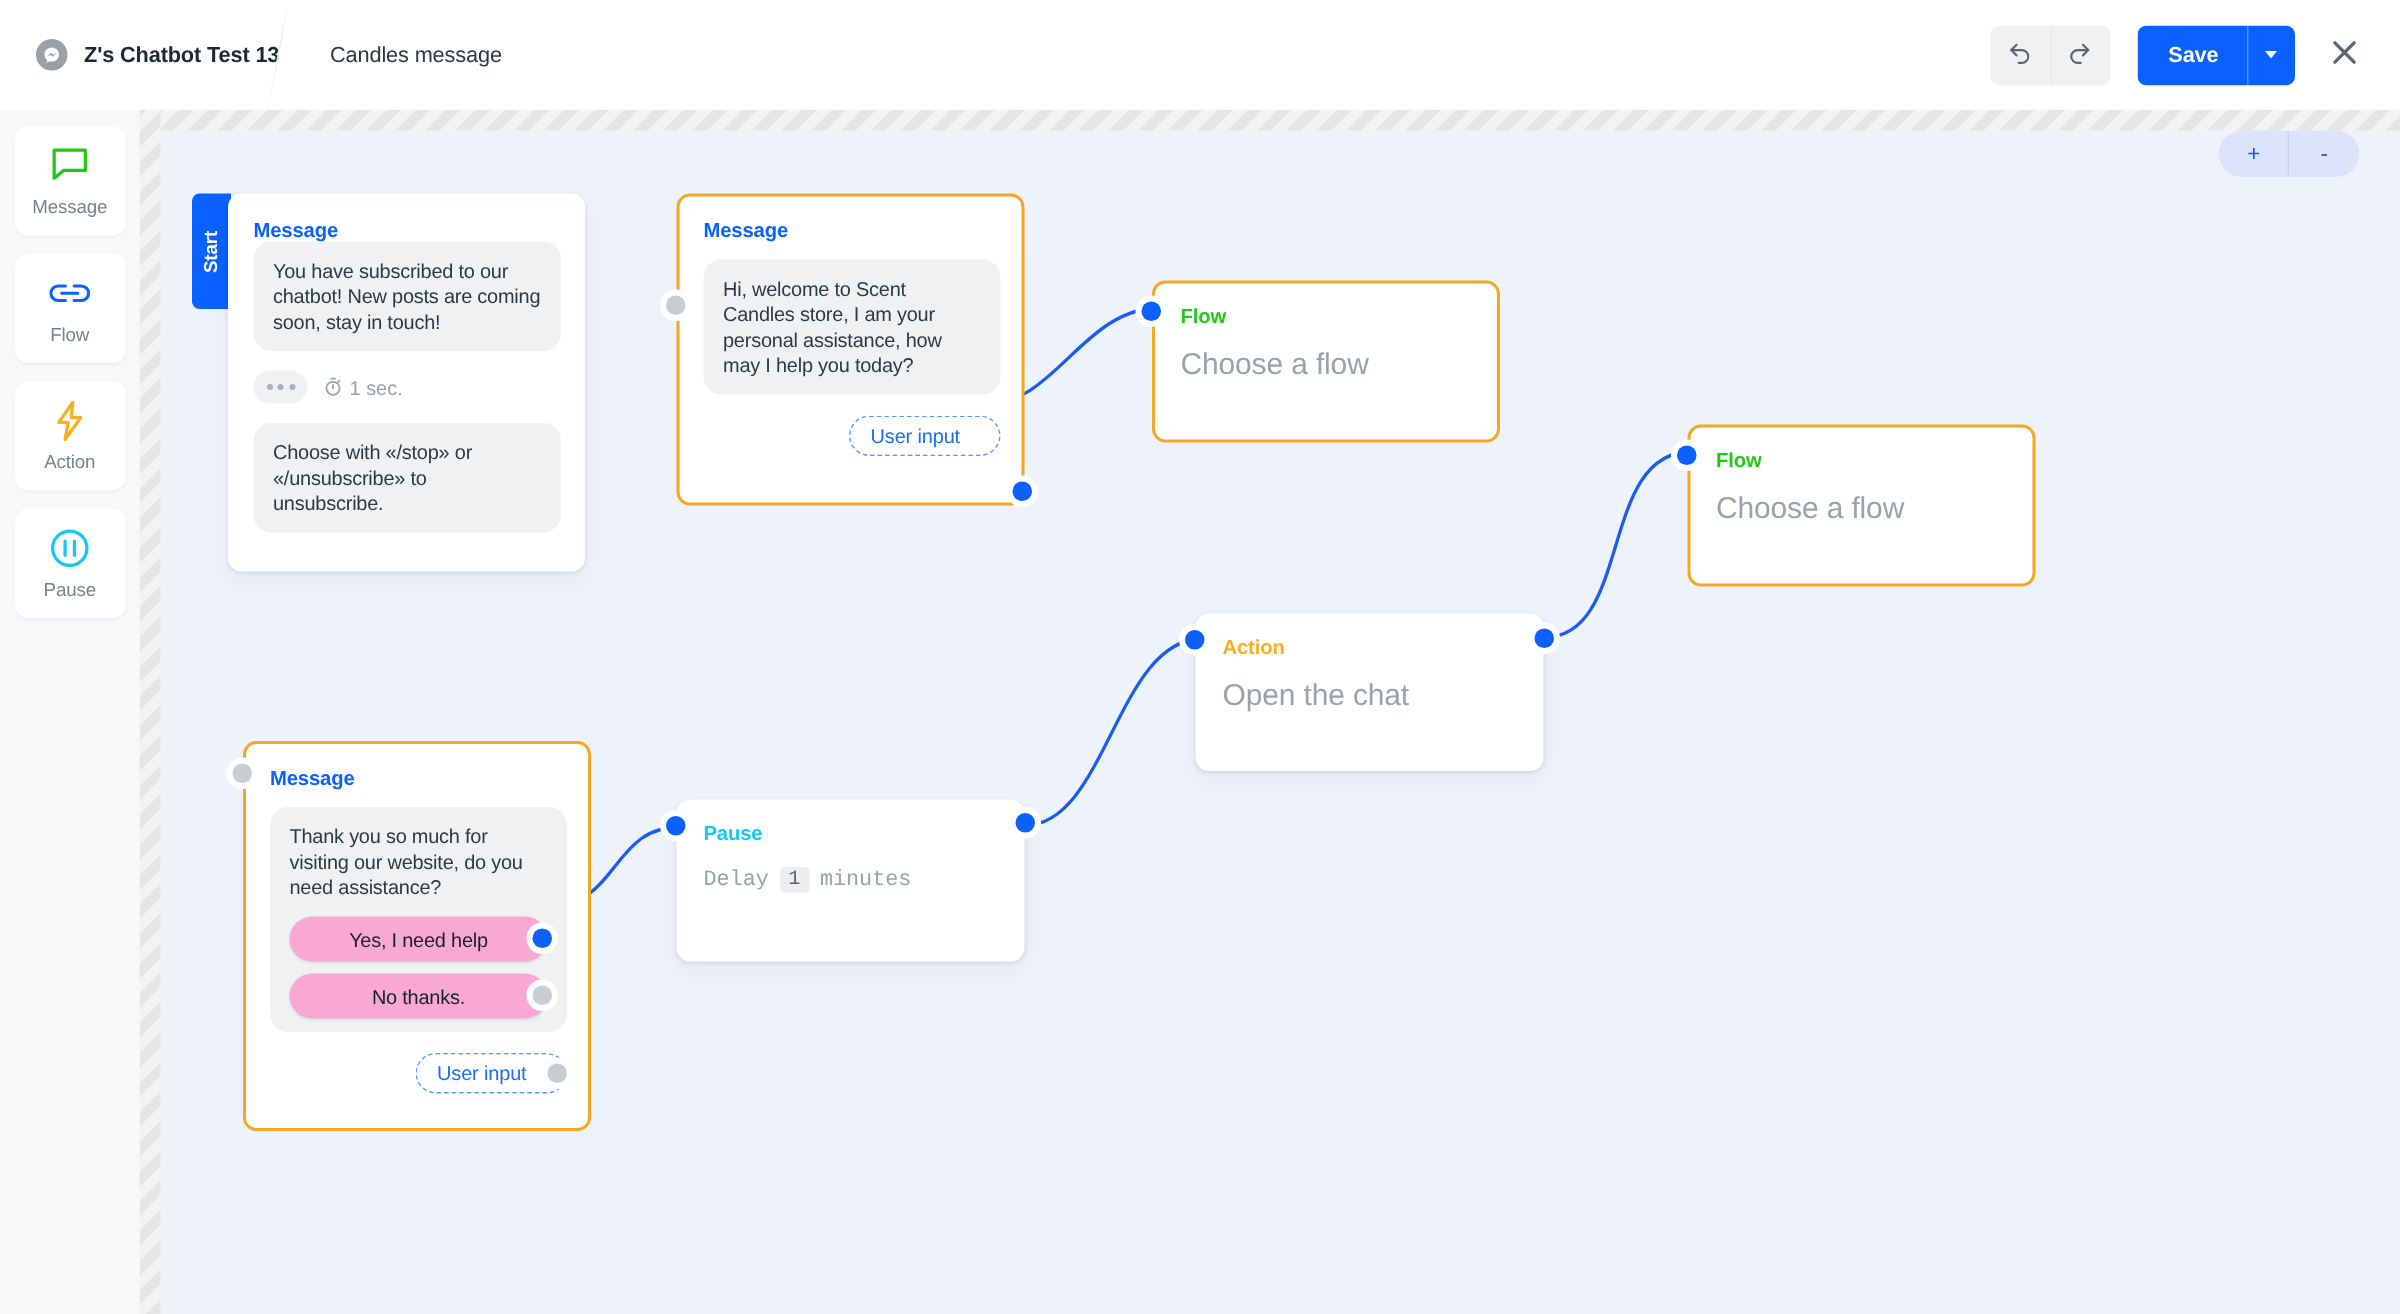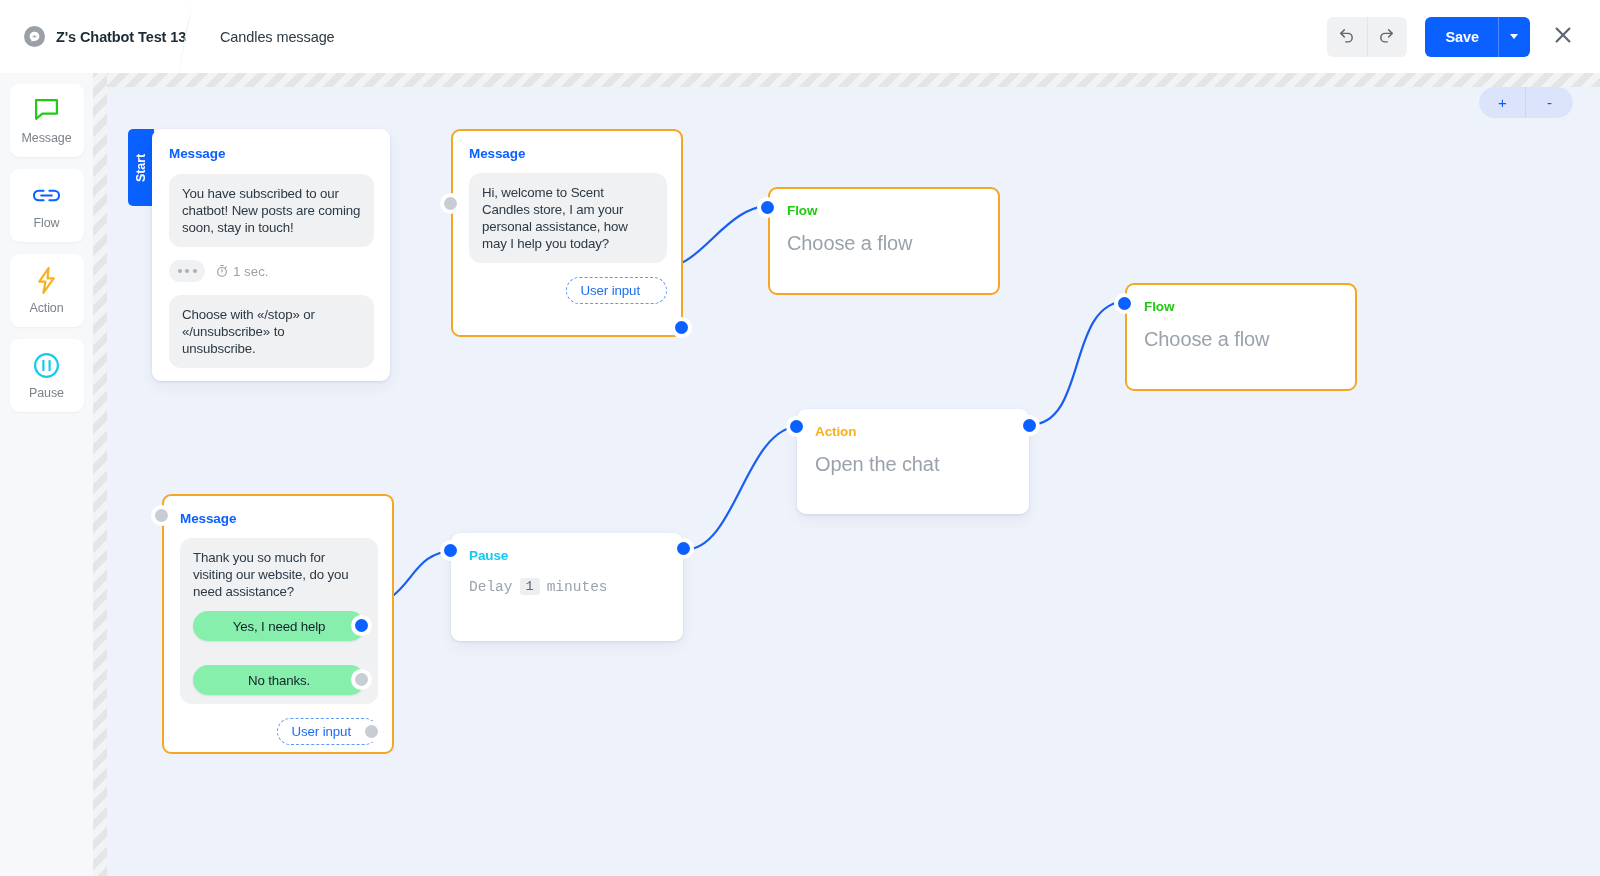--- a/index.html
+++ b/index.html
@@ -171,21 +171,21 @@
   .typing {
     background: #f0f1f3; border-radius: 12px; width: 36px; height: 22px;
     display: flex; align-items: center; justify-content: center; gap: 3.5px;
   }
   .typing i { width: 4px; height: 4px; border-radius: 50%; background: #a9b0b8; display: block; }
   .timer { display: flex; align-items: center; gap: 4px; color: #9aa2ab; font-size: 13.3px; }
   .timer svg { width: 14px; height: 14px; display: block; }
 
   
   .qr {
-    background: #86efac; border-radius: 16px; height: 30px;
+    background: #f9a8d4; border-radius: 16px; height: 30px;
     display: flex; align-items: center; justify-content: center;
     font-size: 13.3px; color: #14222c; letter-spacing: -0.15px;
     box-shadow: 0 1px 2px rgba(20,35,60,0.10);
     position: relative;
   }
 
   
   .uinput {
     border: 1.4px dashed #5b9bf8; border-radius: 15px;
     height: 27px; display: inline-flex; align-items: center;
@@ -323,21 +323,21 @@
     <div class="zoomctl">
       <button class="zoom-b plus">+</button>
       <button class="zoom-b minus">-</button>
     </div>
 
     <div class="start-tab" style="left:35px; top:56px;">
       <span>Start</span>
     </div>
     <div class="node" style="left:59px; top:56px; width:238px; height:252px; padding:17px 16px 0 17px;">
       <div class="node-title t-message">Message</div>
-      <div class="bubble" style="margin-top:13px;">You have subscribed to our chatbot! New posts are coming soon, stay in touch!</div>
+      <div class="bubble" style="">You have subscribed to our chatbot! New posts are coming soon, stay in touch!</div>
       <div class="trow" style="margin-top:13px;">
         <span class="typing">
             <i></i>
             <i></i>
             <i></i>
           </span>
         <span class="timer">
           <span>
             <svg viewBox="0 0 24 24" fill="none" stroke="#9aa2ab" stroke-width="2" stroke-linecap="round">
               <circle cx="12" cy="13.5" r="7.5"></circle>
@@ -394,21 +394,21 @@
 
     <div class="node sel" style="left:69px; top:421px; width:232px; height:260px; padding:15px 14px 0 16px;">
       <div class="node-title t-message">Message</div>
 
       <div class="bubble" style="margin-top:12px; padding-bottom:9px;">
         <span>Thank you so much for visiting our website, do you need assistance?</span>
         <div class="qr" style="margin-top:11px;">
           <span>Yes, I need help</span>
           <span class="port on" style="right:-3px; top:8px;"></span>
         </div>
-        <div class="qr" style="margin-top:24px;">
+        <div class="qr" style="margin-top:8px;">
           <span>No thanks.</span>
           <span class="port off" style="right:-3px; top:8px;"></span>
         </div>
       </div>
 
       <div style="display:flex; justify-content:flex-end; margin-top:14px;">
         <span class="uinput">
           <span>User input</span>
           <span class="port off" style="right:-1px; top:6px;"></span>
         </span>

